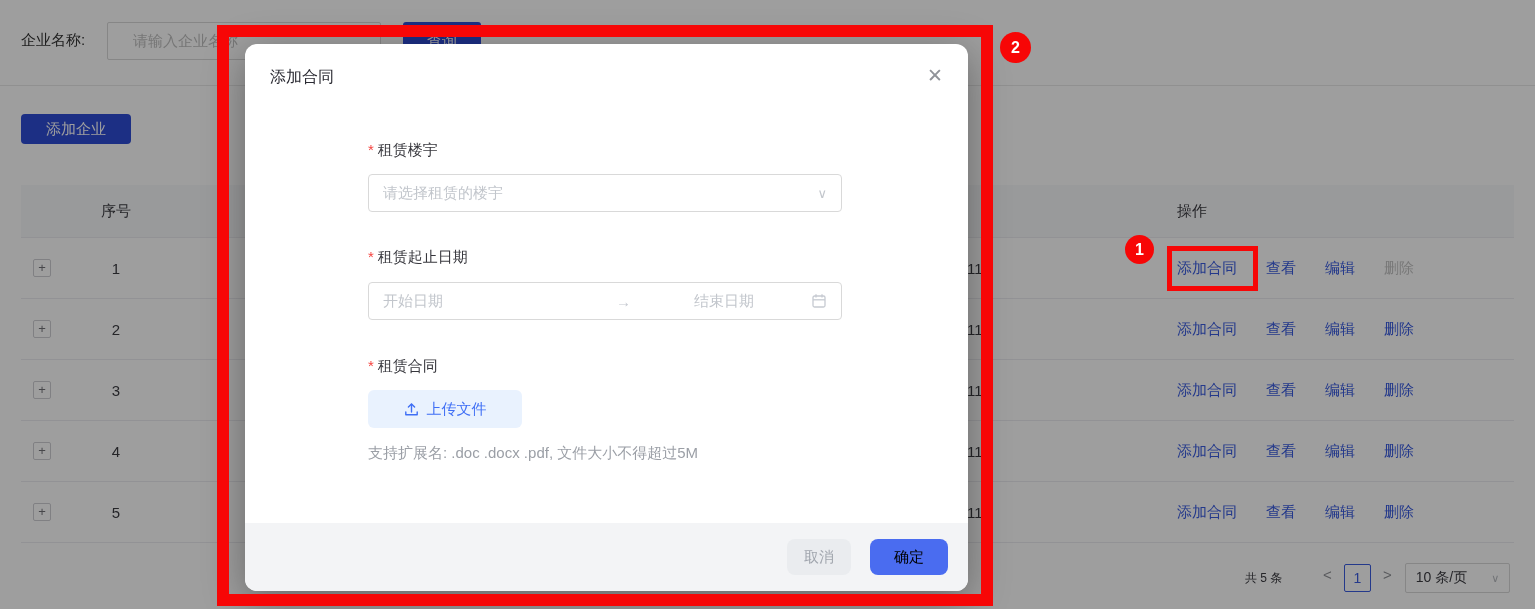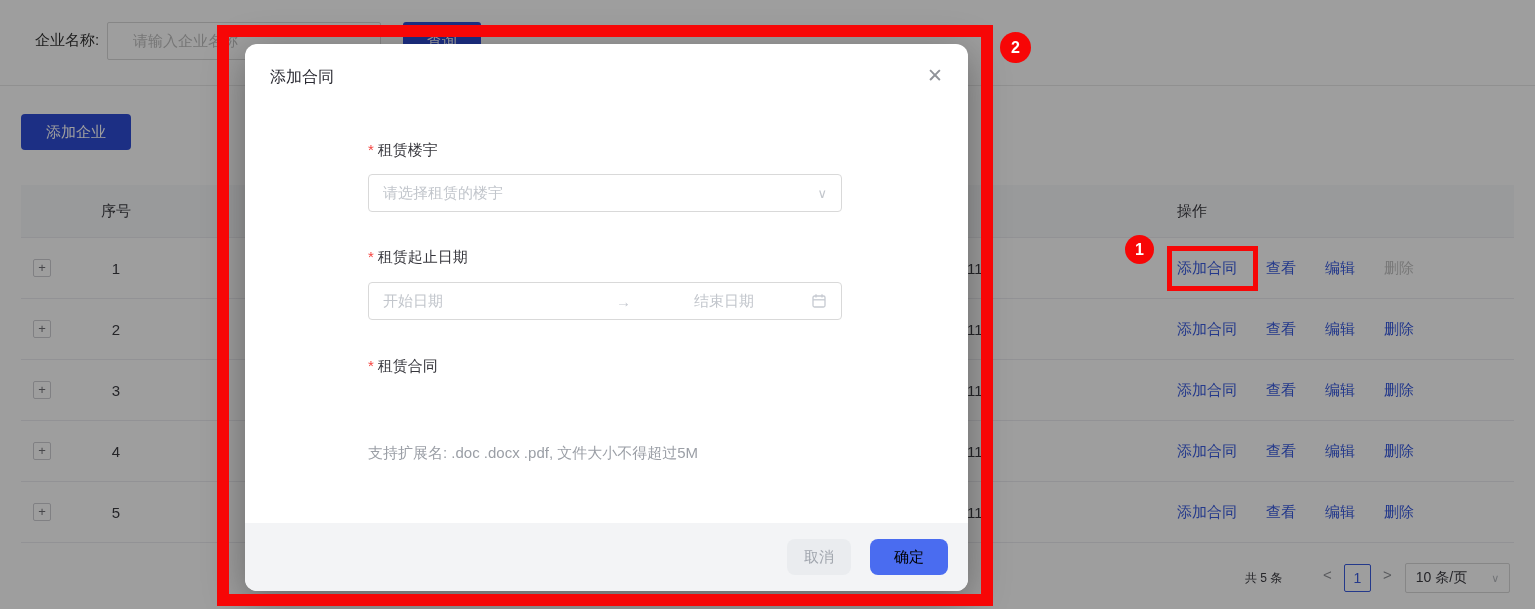--- a/index.html
+++ b/index.html
@@ -1,29 +1,29 @@
 <!DOCTYPE html>
 <html><head>
 <meta charset="utf-8">
 <style>
   * { margin:0; padding:0; box-sizing:border-box; }
   html,body { width:1535px; height:609px; }
   body { font-family:"Liberation Sans", sans-serif; background:#fff; }
   #canvas { position:relative; width:1535px; height:609px; overflow:hidden; background:#fff; }
 
   
-  .filter-label { position:absolute; left:21px; top:31px; font-size:15px; color:#333;margin-left:14px; }
+  .filter-label { position:absolute; left:21px; top:31px; font-size:15px; color:#333; }
   .search-input { position:absolute; left:107px; top:22px; width:274px; height:38px;
     border:1px solid #d9d9d9; border-radius:2px; background:#fff;
     font-size:15px; color:#bfbfbf; line-height:36px; padding-left:25px; }
   .btn-primary { position:absolute; background:#2e4cd5; color:#fff; font-size:15px;
     display:flex; align-items:center; justify-content:center; border-radius:3px; cursor:pointer; }
   .search-btn { left:403px; top:22px; width:78px; height:38px; }
   .top-divider { position:absolute; left:0; top:85px; width:1535px; height:1px; background:#e9e9e9; }
-  .add-company-btn { left:21px; top:114px; width:110px; height:36px; border-radius:4px; }
+  .add-company-btn { left:21px; top:114px; width:110px; height:30px; border-radius:4px; }
 
   .thead { position:absolute; left:21px; top:185px; width:1493px; height:53px;
     background:#f7f8fa; border-bottom:1px solid #ececf0; }
   .th-index { position:absolute; left:65px; top:0; width:60px; height:53px;
     display:flex; align-items:center; justify-content:center; font-size:15px; color:#3c3c42; }
   .th-actions { position:absolute; left:1156px; top:0; height:53px;
     display:flex; align-items:center; font-size:15px; color:#3c3c42; }
 
   .trow { position:absolute; left:21px; width:1493px; height:61px; border-bottom:1px solid #ececf0; background:#fff; }
   .expand { position:absolute; left:12px; top:50%; margin-top:-9px; width:18px; height:18px;
@@ -205,20 +205,30 @@
           <line x1="5" y1="1.2" x2="5" y2="4.5"></line>
           <line x1="11" y1="1.2" x2="11" y2="4.5"></line>
           <line x1="2" y1="6.8" x2="14" y2="6.8"></line>
         </svg>
       </span>
     </div>
 
     <div class="fld-label" style="top:313px">
       <span class="req">*</span><span>租赁合同</span>
     </div>
+    <div class="upload-btn">
+      <span>
+        <svg width="15" height="15" viewBox="0 0 15 15" fill="none" stroke="#3f6ff5" stroke-width="1.4" stroke-linecap="round" stroke-linejoin="round">
+          <path d="M7.5 10 L7.5 2.2"></path>
+          <path d="M4.4 5 L7.5 1.9 L10.6 5"></path>
+          <path d="M1.8 10 L1.8 12.8 L13.2 12.8 L13.2 10"></path>
+        </svg>
+      </span>
+      <span>上传文件</span>
+    </div>
     <div class="upload-hint">支持扩展名: .doc .docx .pdf, 文件大小不得超过5M</div>
 
     <div class="modal-footer">
       <div class="m-btn cancel-btn">取消</div>
       <div class="m-btn ok-btn">确定</div>
     </div>
   </div>
 
   <div id="anno-rect" class="anno"></div>
   <div id="anno-small-rect" class="anno"></div>

